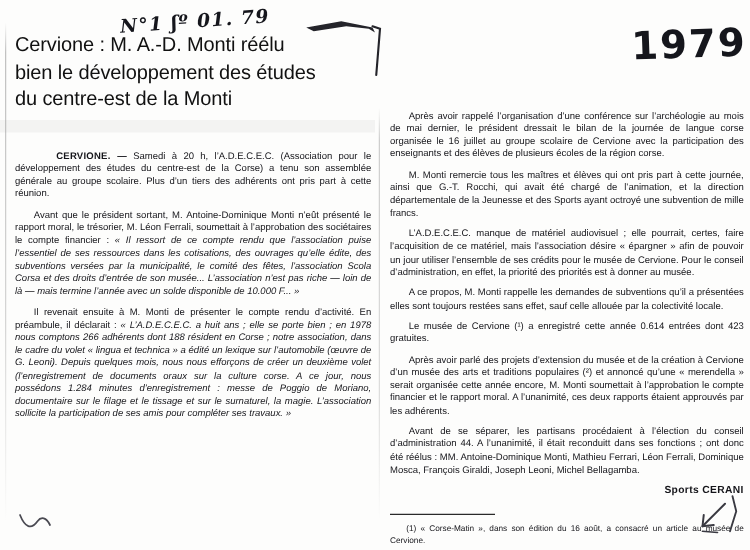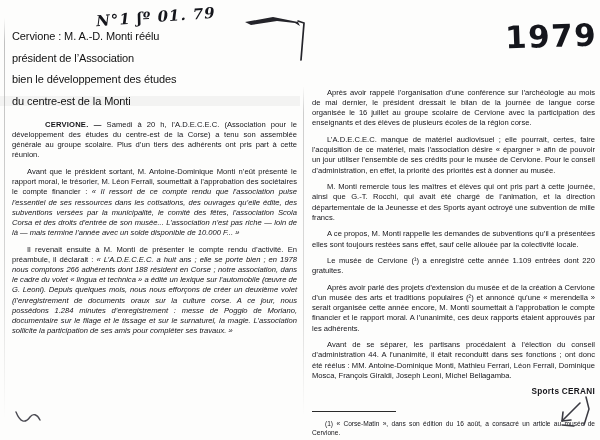--- a/index.html
+++ b/index.html
@@ -47,21 +47,21 @@
   }
 
   
   .headline {
     position: absolute;
     left: 12px;
     top: 26px;
     width: 288px;
   }
   .headline-line {
-    font-size: 11px;
+    font-size: 16px;
     line-height: 21.5px;
     font-weight: 400;
     letter-spacing: -.1px;
     color: #111;
     white-space: nowrap;
   }
 
   
   .hand {
     position: absolute;
@@ -171,42 +171,41 @@
 
   <div class="hand hand-year">1979</div>
 
   <svg class="pen-bracket" viewBox="0 0 64 50">
     <path d="M2 8 L30 3 L55 8 L57 12 L52 9 L34 7 L8 11 Z" fill="#24242a"></path>
     <path d="M55 7 L61 9 L58 46" stroke="#24242a" stroke-width="1.7" fill="none" stroke-linecap="round"></path>
   </svg>
 
   <div class="headline">
     <div class="headline-line">Cervione : M. A.-D. Monti réélu</div>
-    <div class="headline-line">président de l’Association</div>
     <div class="headline-line">bien le développement des études</div>
     <div class="headline-line">du centre-est de la Monti</div>
   </div>
 
   <div class="col col-left">
 
     <p><span class="lead">CERVIONE. —</span><span> Samedi à 20 h, l’A.D.E.C.E.C. (Association pour le développement des études du centre-est de la Corse) a tenu son assemblée générale au groupe scolaire. Plus d’un tiers des adhérents ont pris part à cette réunion.</span></p>
 
     <p><span>Avant que le président sortant, M. Antoine-Dominique Monti n’eût présenté le rapport moral, le trésorier, M. Léon Ferrali, soumettait à l’approbation des sociétaires le compte financier : </span><em>« Il ressort de ce compte rendu que l’association puise l’essentiel de ses ressources dans les cotisations, des ouvrages qu’elle édite, des subventions versées par la municipalité, le comité des fêtes, l’association Scola Corsa et des droits d’entrée de son musée... L’association n’est pas riche — loin de là — mais termine l’année avec un solde disponible de 10.000 F... »</em></p>
 
     <p><span>Il revenait ensuite à M. Monti de présenter le compte rendu d’activité. En préambule, il déclarait : </span><em>« L’A.D.E.C.E.C. a huit ans ; elle se porte bien ; en 1978 nous comptons 266 adhérents dont 188 résident en Corse ; notre association, dans le cadre du volet « lingua et technica » a édité un lexique sur l’automobile (œuvre de G. Leoni). Depuis quelques mois, nous nous efforçons de créer un deuxième volet (l’enregistrement de documents oraux sur la culture corse. A ce jour, nous possédons 1.284 minutes d’enregistrement : messe de Poggio de Moriano, documentaire sur le filage et le tissage et sur le surnaturel, la magie. L’association sollicite la participation de ses amis pour compléter ses travaux. »</em></p>
 
   </div>
 
   <div class="col col-right">
 
     <p>Après avoir rappelé l’organisation d’une conférence sur l’archéologie au mois de mai dernier, le président dressait le bilan de la journée de langue corse organisée le 16 juillet au groupe scolaire de Cervione avec la participation des enseignants et des élèves de plusieurs écoles de la région corse.</p>
+    <p>M. Monti remercie tous les maîtres et élèves qui ont pris part à cette journée, ainsi que G.-T. Rocchi, qui avait été chargé de l’animation, et la direction départementale de la Jeunesse et des Sports ayant octroyé une subvention de mille francs.</p>
     <p>L’A.D.E.C.E.C. manque de matériel audiovisuel ; elle pourrait, certes, faire l’acquisition de ce matériel, mais l’association désire « épargner » afin de pouvoir un jour utiliser l’ensemble de ses crédits pour le musée de Cervione. Pour le conseil d’administration, en effet, la priorité des priorités est à donner au musée.</p>
-    <p>M. Monti remercie tous les maîtres et élèves qui ont pris part à cette journée, ainsi que G.-T. Rocchi, qui avait été chargé de l’animation, et la direction départementale de la Jeunesse et des Sports ayant octroyé une subvention de mille francs.</p>
     <p>A ce propos, M. Monti rappelle les demandes de subventions qu’il a présentées elles sont toujours restées sans effet, sauf celle allouée par la colectivité locale.</p>
-    <p>Le musée de Cervione (¹) a enregistré cette année 1.109 entrées dont 220 gratuites.</p>
+    <p>Le musée de Cervione (¹) a enregistré cette année 0.614 entrées dont 423 gratuites.</p>
     <p>Après avoir parlé des projets d’extension du musée et de la création à Cervione d’un musée des arts et traditions populaires (²) et annoncé qu’une « merendella » serait organisée cette année encore, M. Monti soumettait à l’approbation le compte financier et le rapport moral. A l’unanimité, ces deux rapports étaient approuvés par les adhérents.</p>
     <p>Avant de se séparer, les partisans procédaient à l’élection du conseil d’administration 44. A l’unanimité, il était reconduitt dans ses fonctions ; ont donc été réélus : MM. Antoine-Dominique Monti, Mathieu Ferrari, Léon Ferrali, Dominique Mosca, François Giraldi, Joseph Leoni, Michel Bellagamba.</p>
 
     <p class="byline">Sports CERANI</p>
 
     <div class="footnote-rule"></div>
 
     <div class="footnotes">
       <p>(1) « Corse-Matin », dans son édition du 16 août, a consacré un article au musée de Cervione.</p>
       <p>(2) Voir « Corse-Matin » du 30 décembre.</p>

